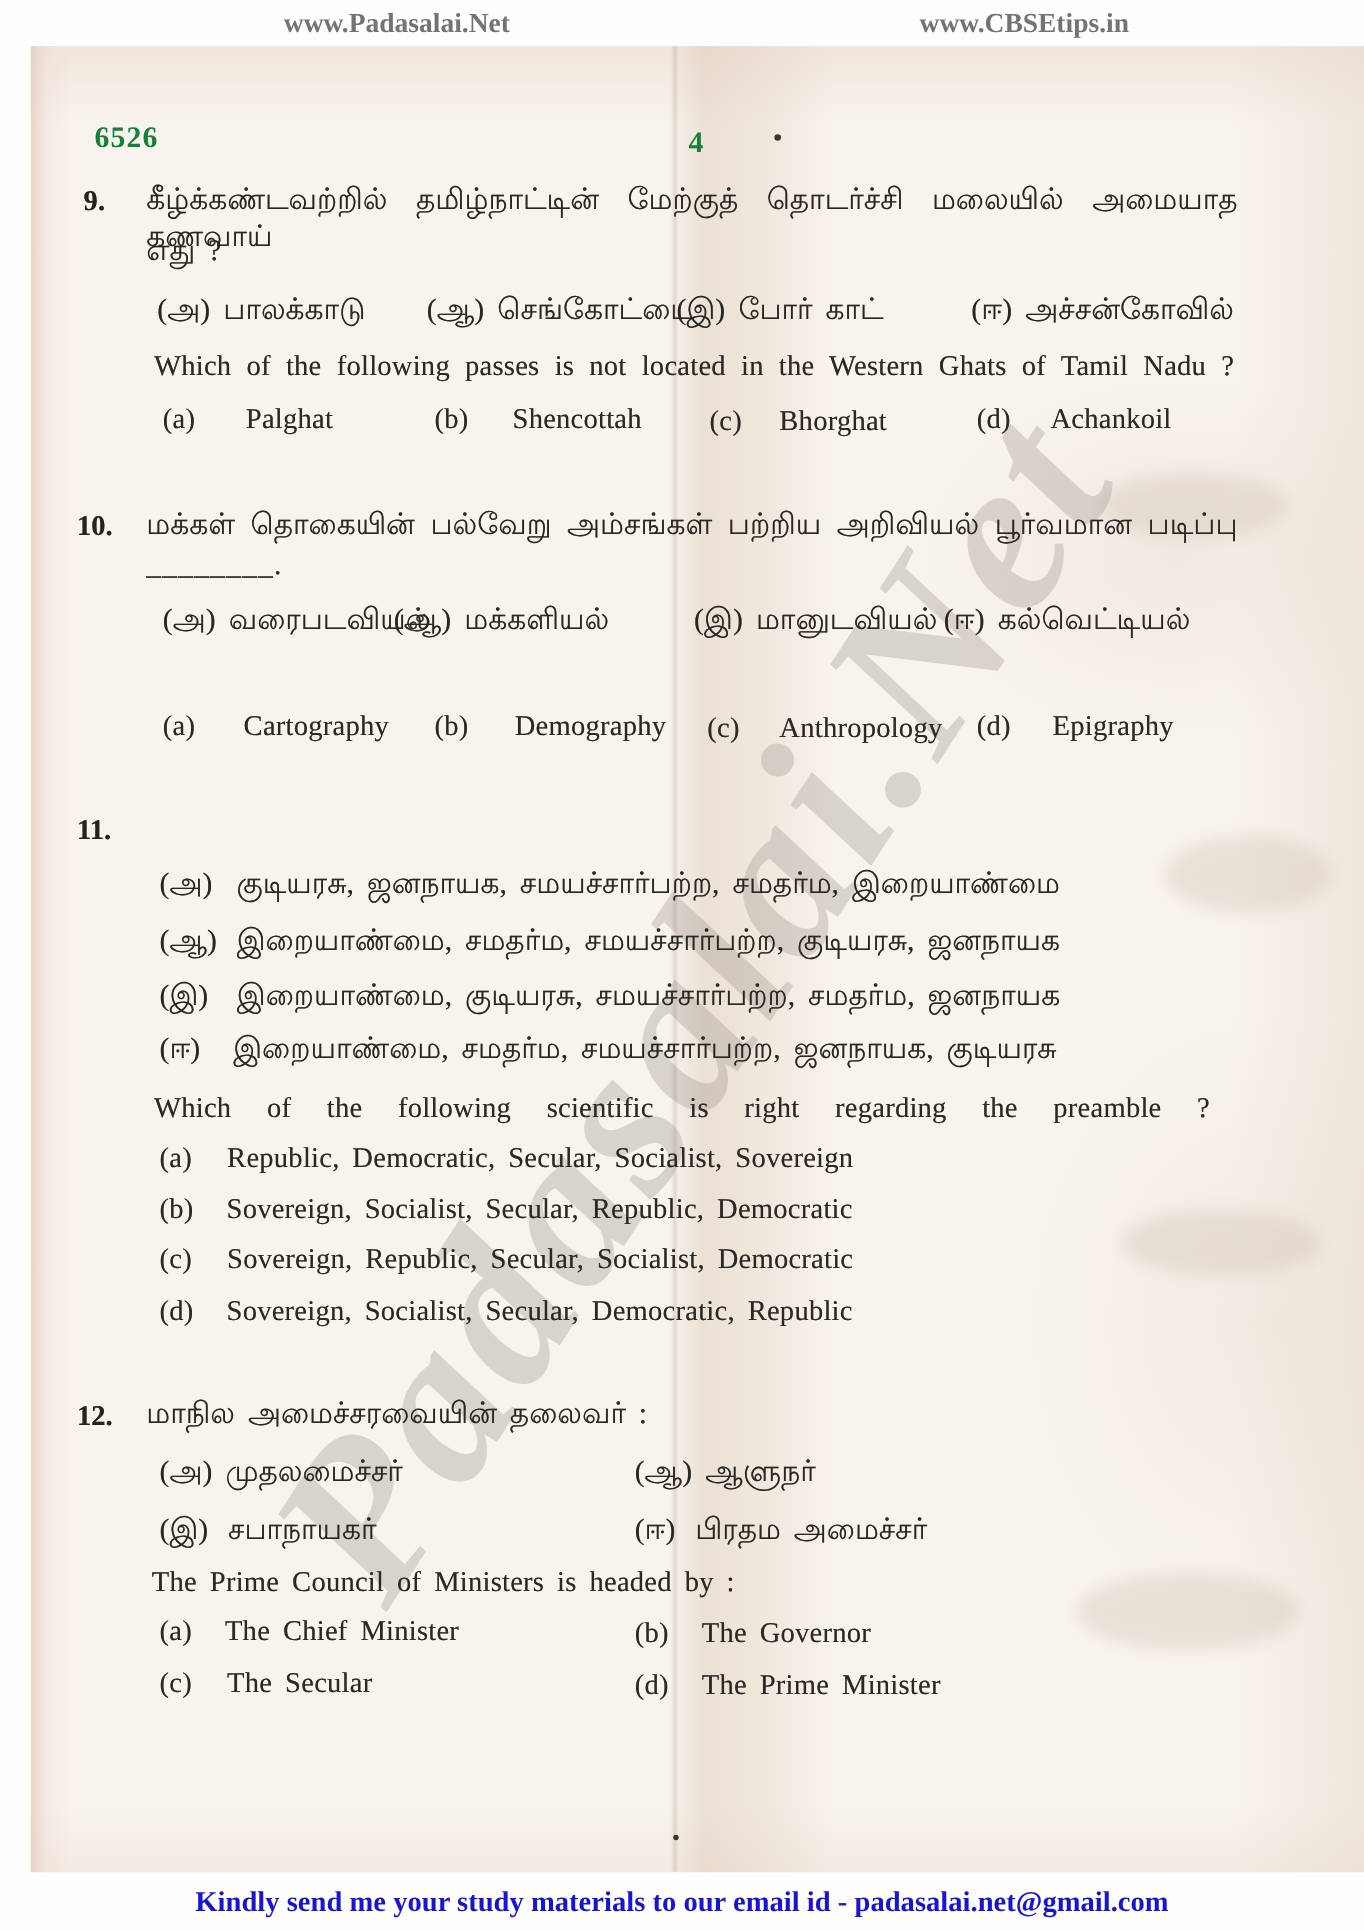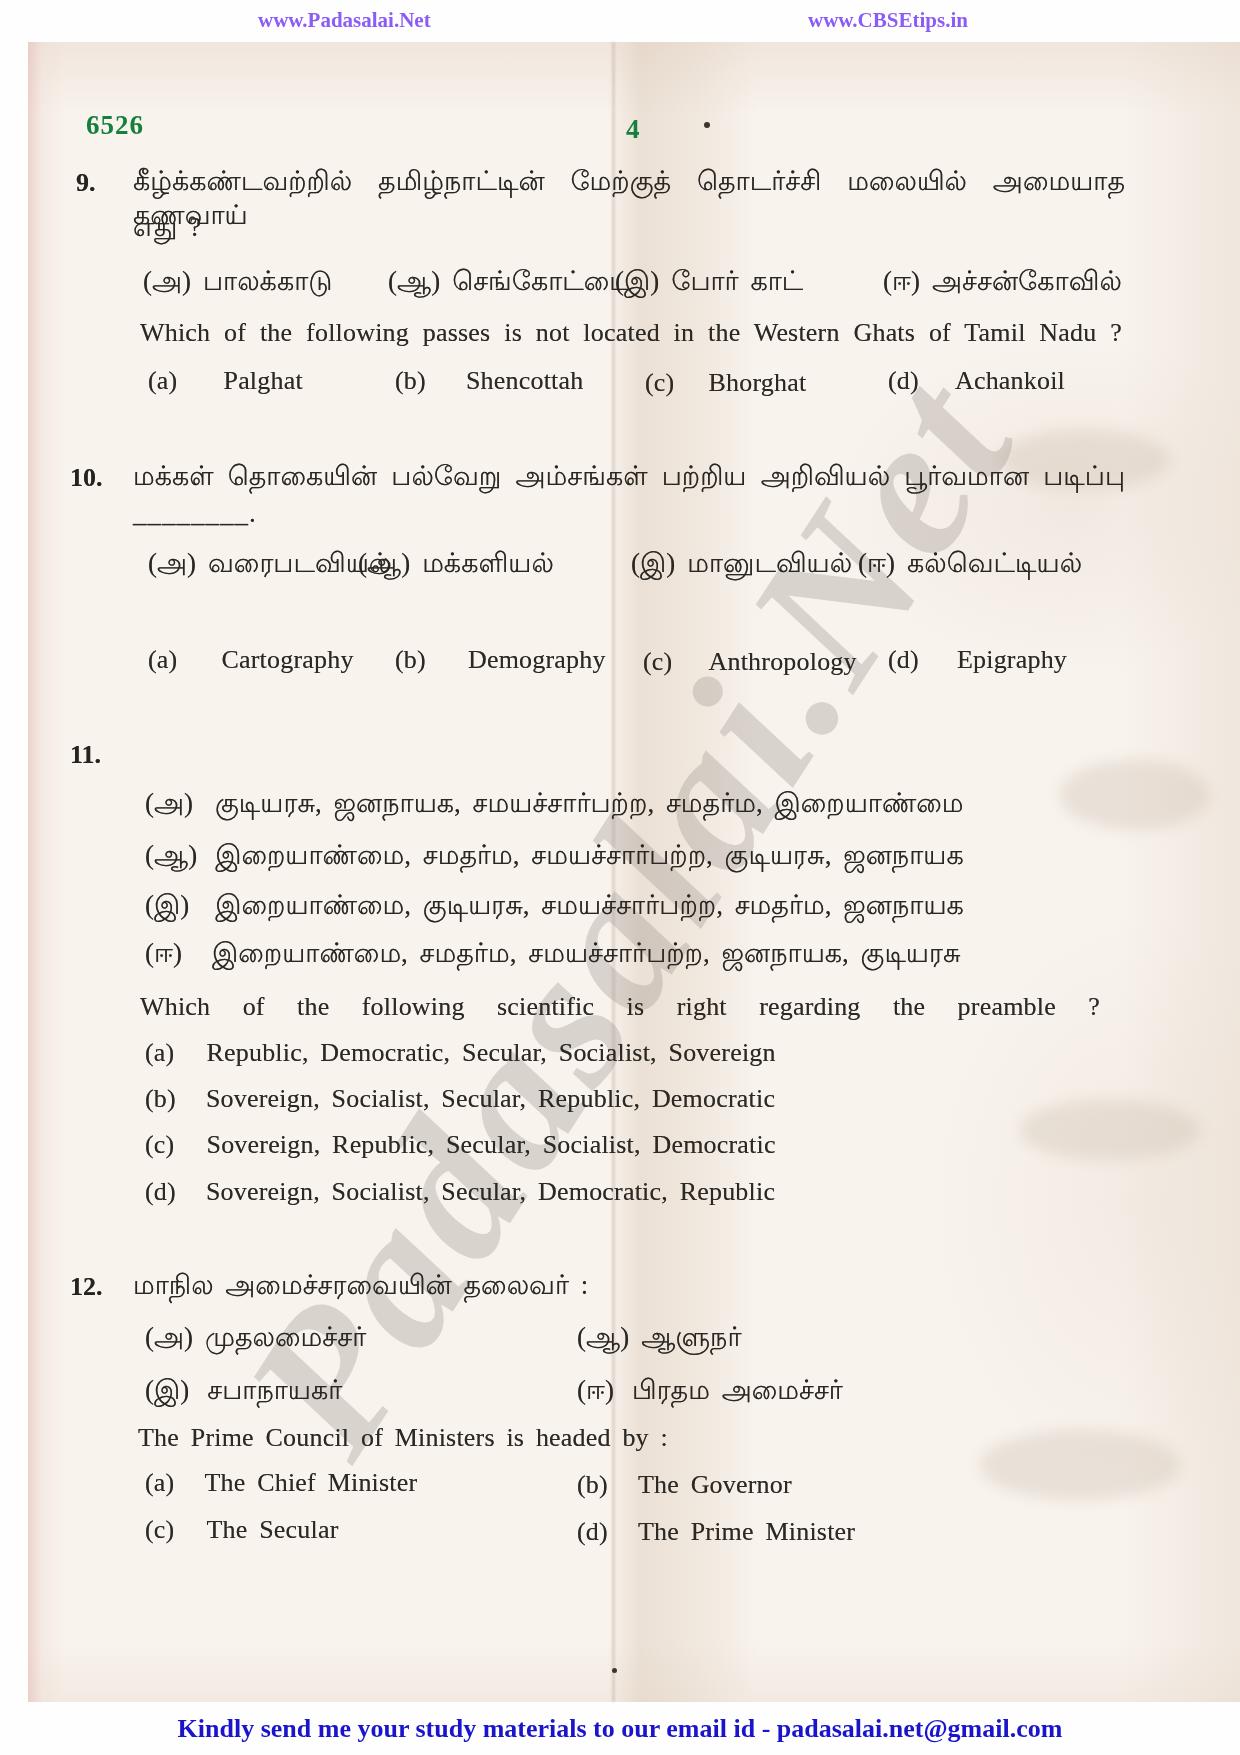--- a/index.html
+++ b/index.html
@@ -24,21 +24,21 @@
     background:rgba(168,146,128,0.30);filter:blur(1px);}
   .smudge{position:absolute;border-radius:50%;filter:blur(7px);background:rgba(198,182,166,0.30);}
   
   .watermark{
     position:absolute;left:-190px;top:800px;width:1640px;text-align:center;
     font-size:200px;font-style:italic;font-weight:bold;letter-spacing:6px;
     color:rgba(157,149,145,0.34);transform:rotate(-57deg);transform-origin:center;
     white-space:nowrap;pointer-events:none;user-select:none;
   }
   
-  .blue{position:absolute;font-weight:bold;color:#8b5cf6;font-size:21px;white-space:nowrap;}
+  .blue{position:absolute;font-weight:bold;color:#737373;font-size:25px;white-space:nowrap;}
   .eng{position:absolute;font-size:26px;color:#2c2925;word-spacing:5px;letter-spacing:0.2px;
     white-space:nowrap;text-shadow:0 0 0.5px rgba(44,41,37,0.55);}
   .tam{position:absolute;font-size:27px;color:#2a2723;word-spacing:5px;
     white-space:nowrap;text-shadow:0 0 0.5px rgba(42,39,35,0.55);}
   .qnum{position:absolute;font-size:26px;font-weight:bold;color:#26231f;
     text-shadow:0 0 0.5px rgba(38,35,31,0.6);}
   .pageid{position:absolute;font-size:27px;font-weight:bold;color:#15803d;letter-spacing:1px;}
   .opt{position:absolute;display:flex;white-space:nowrap;}
   .opt .lab{margin-right:12px;}
   .just{white-space:normal;text-align:justify;text-align-last:justify;}
@@ -54,21 +54,21 @@
   <div class="sheet"></div>
   <div class="crease"></div>
   <div class="smudge" style="left:1000px;top:430px;width:170px;height:60px;"></div>
   <div class="smudge" style="left:1060px;top:760px;width:150px;height:70px;"></div>
   <div class="smudge" style="left:1020px;top:1100px;width:180px;height:60px;"></div>
   <div class="smudge" style="left:980px;top:1430px;width:200px;height:70px;"></div>
 
   <div class="watermark">Padasalai.Net</div>
 
   <div class="blue" style="left:258px;top:8px;">www.Padasalai.Net</div>
-  <div class="blue" style="left:808px;top:8px;text-align:right;">www.CBSEtips.in</div>
+  <div class="blue" style="left:836px;top:8px;text-align:right;">www.CBSEtips.in</div>
 
   <div class="pageid" style="left:86px;top:110px;">6526</div>
   <div class="pageid" style="left:626px;top:114px;">4</div>
   <div class="speck" style="left:704px;top:122px;width:6px;height:6px;"></div>
 
   <div class="qnum" style="left:76px;top:168px;">9.</div>
   <div class="tam just" style="left:133px;top:166px;width:992px;">கீழ்க்கண்டவற்றில் தமிழ்நாட்டின் மேற்குத் தொடர்ச்சி மலையில் அமையாத கணவாய்</div>
   <div class="tam" style="left:133px;top:212px;">எது ?</div>
 
   <div class="opt tam" style="left:143px;top:266px;">

